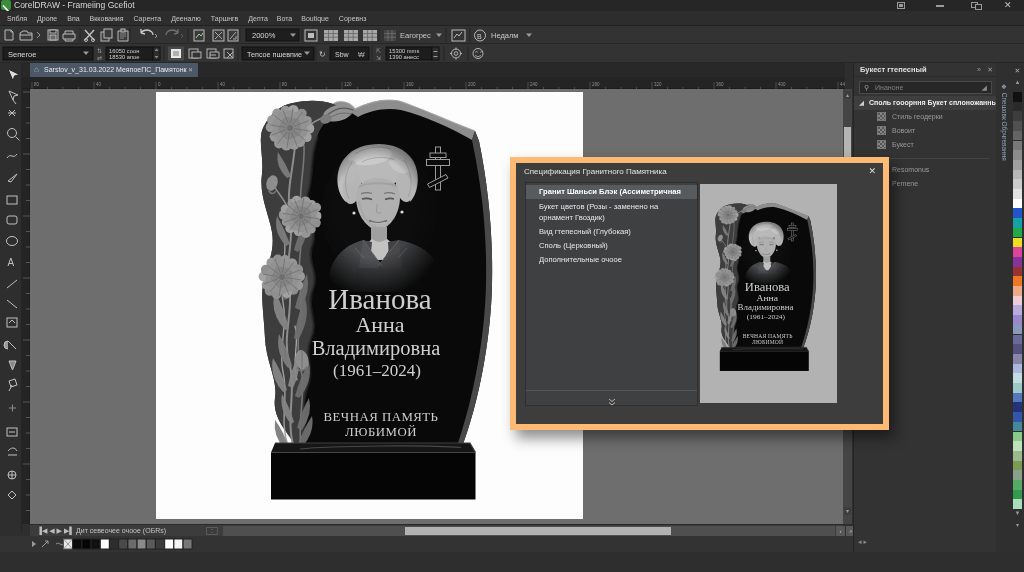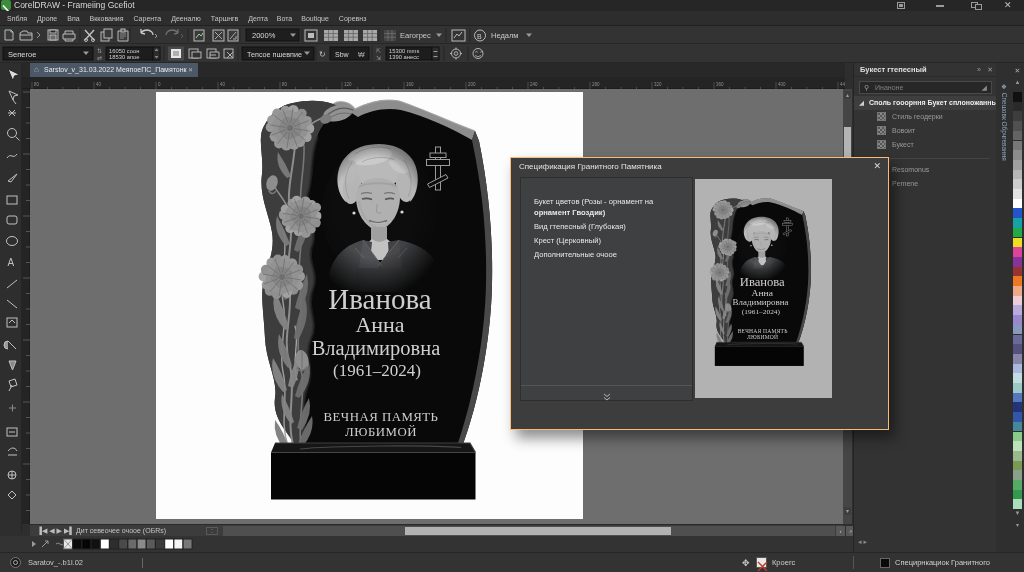--- a/index.html
+++ b/index.html
@@ -340,37 +340,20 @@
           <rect x="137.10000000000002" y="3" width="9" height="10" fill="#8a8a8a" stroke="#222"></rect>
           <rect x="146.3" y="3" width="9" height="10" fill="#5a5a5a" stroke="#222"></rect>
           <rect x="155.5" y="3" width="9" height="10" fill="#3a3a3a" stroke="#222"></rect>
           <rect x="164.7" y="3" width="9" height="10" fill="#ffffff" stroke="#222"></rect>
           <rect x="173.89999999999998" y="3" width="9" height="10" fill="#f4f4f4" stroke="#222"></rect>
           <rect x="183.09999999999997" y="3" width="9" height="10" fill="#777777" stroke="#222"></rect>
         </g>
 </svg>
 </div>
 
-<div class="abs" style="left:0;top:552px;width:1024px;height:20px;background:#333333;border-top:1px solid #262626;">
-  <div class="abs" style="left:10px;top:4px;width:11px;height:11px;border-radius:50%;background:#1d1d1d;border:1px solid #777;">
-    <div class="abs" style="left:2px;top:2px;width:5px;height:5px;border-radius:50%;border:1px solid #aaa;"></div>
-  </div>
-  <span class="abs txt" style="left:28px;top:0;font-size:7.5px;line-height:20px;color:#c9c9c9;">Saratov_-.b1l.02</span>
-  <span class="abs" style="left:142px;top:5px;width:1px;height:10px;background:#666;"></span>
-  <span class="abs txt" style="left:742px;top:0;font-size:9px;line-height:20px;color:#cfcfcf;">✥</span>
-  <div class="abs" style="left:756px;top:4px;width:11px;height:11px;background:#e8e8e8;border:1px solid #555;">
-    <svg width="11" height="11">
-          <path d="M1 1 L10 10 M10 1 L1 10" stroke="#c0392b" stroke-width="1.4"></path>
-        </svg>
-  </div>
-  <span class="abs txt" style="left:772px;top:0;font-size:7.5px;line-height:20px;color:#cccccc;">Кроегс</span>
-  <span class="abs" style="left:853px;top:3px;width:1px;height:13px;background:#555;"></span>
-  <div class="abs" style="left:880px;top:5px;width:10px;height:10px;background:#0a0a0a;border:1px solid #666;"></div>
-  <span class="abs txt" style="left:895px;top:0;font-size:7.5px;line-height:20px;color:#d2d2d2;">Специрнкациок Гранитного</span>
-</div>
 
 <div class="abs" id="docker" style="left:853px;top:63px;width:143px;height:489px;background:#333333;border-left:1px solid #252525;">
   <div class="abs" style="left:0;top:0;width:143px;height:14px;background:#333;border-bottom:1px solid #2a2a2a;">
     <span class="abs txt" style="left:6px;top:0;font-size:7.5px;line-height:14px;color:#e0e0e0;font-weight:bold;">Букест гтепесный</span>
     <span class="abs txt" style="right:16px;top:0;font-size:7px;line-height:14px;color:#9a9a9a;">»</span>
     <span class="abs txt" style="right:4px;top:0;font-size:7px;line-height:14px;color:#9a9a9a;">✕</span>
   </div>
   <div class="abs" style="left:5px;top:18px;width:133px;height:13px;background:#272727;border:1px solid #4a4a4a;">
     <span class="abs txt" style="left:4px;top:0;font-size:7px;line-height:11px;color:#9a9a9a;">⚲</span>
     <span class="abs txt" style="left:15px;top:0;font-size:7px;line-height:11px;color:#808080;">Инаноне</span>
@@ -442,29 +425,32 @@
         <div class="abs" style="left:17px;top:397.6px;width:9px;height:9.7px;background:#7a9a55;"></div>
         <div class="abs" style="left:17px;top:407.3px;width:9px;height:9.7px;background:#8aa08a;"></div>
         <div class="abs" style="left:17px;top:417.0px;width:9px;height:9.7px;background:#55aa66;"></div>
         <div class="abs" style="left:17px;top:426.7px;width:9px;height:9.7px;background:#33994d;"></div>
         <div class="abs" style="left:17px;top:436.4px;width:9px;height:9.7px;background:#aaddbb;"></div>
       </div>
   <div class="abs txt" style="left:16px;top:447px;width:11px;text-align:center;font-size:6px;color:#999;">▼</div>
   <div class="abs txt" style="left:16px;top:458px;width:11px;text-align:center;font-size:6px;color:#999;">▾</div>
 </div>
 
-<div class="abs" id="dialog" style="left:510px;top:157px;width:379px;height:273px;background:#3d3d3e;border:1px solid #fdba74;filter:drop-shadow(6px 8px 7px rgba(0,0,0,0.45));">
+<div class="abs" id="dialog" style="left:510px;top:157px;width:379px;height:273px;background:#3d3d3e;border:6px solid #fdba74;filter:drop-shadow(6px 8px 7px rgba(0,0,0,0.45));">
   <span class="abs txt" style="left:8px;top:1px;font-size:8px;line-height:16px;color:#e4e4e4;">Спецификация Гранитного Памятника</span>
   <span class="abs txt" style="right:7px;top:1px;font-size:9px;line-height:14px;color:#dcdcdc;">✕</span>
 
   <div class="abs" style="left:9px;top:19px;width:173px;height:224px;background:#3f4041;border:1px solid #2e2e2e;">
-    <span class="abs txt" style="left:13px;top:19px;font-size:7.6px;color:#e8e8e8;">Букет цветов (Розы - орнамент на</span>
-    <span class="abs txt" style="left:13px;top:30px;font-size:7.6px;color:#e8e8e8;font-weight:bold;">орнамент Гвоздик)</span>
+    <div class="abs" style="left:0;top:2px;width:171px;height:14px;background:#575b5e;">
+      <span class="abs txt" style="left:13px;top:0;font-size:7.6px;line-height:14px;color:#ffffff;font-weight:bold;">Гранит Шаньси Блэк (Ассиметричная</span>
+    </div>
+    <span class="abs txt" style="left:13px;top:19px;font-size:7.6px;color:#e8e8e8;">Букет цветов (Розы - заменено на</span>
+    <span class="abs txt" style="left:13px;top:30px;font-size:7.6px;color:#e8e8e8;">орнамент Гвоздик)</span>
     <span class="abs txt" style="left:13px;top:44px;font-size:7.6px;color:#e8e8e8;">Вид гтепесный (Глубокая)</span>
-    <span class="abs txt" style="left:13px;top:58px;font-size:7.6px;color:#e8e8e8;">Крест (Церковный)</span>
+    <span class="abs txt" style="left:13px;top:58px;font-size:7.6px;color:#e8e8e8;">Споль (Церковный)</span>
     <span class="abs txt" style="left:13px;top:72px;font-size:7.6px;color:#e8e8e8;">Дополнительные очооe</span>
     <div class="abs" style="left:0;bottom:14px;width:171px;height:1px;background:#555;"></div>
     <div class="abs" style="left:80px;bottom:2px;width:12px;height:10px;color:#bbb;">
       <svg width="12" height="10" viewBox="0 0 12 10">
             <path d="M3 2 L6 4.5 L9 2 M3 5.5 L6 8 L9 5.5" stroke="#b5b5b5" stroke-width="1" fill="none"></path>
           </svg>
     </div>
   </div>
 
   <div class="abs" style="left:184px;top:21px;width:137px;height:219px;background:#b2b2b2;">

